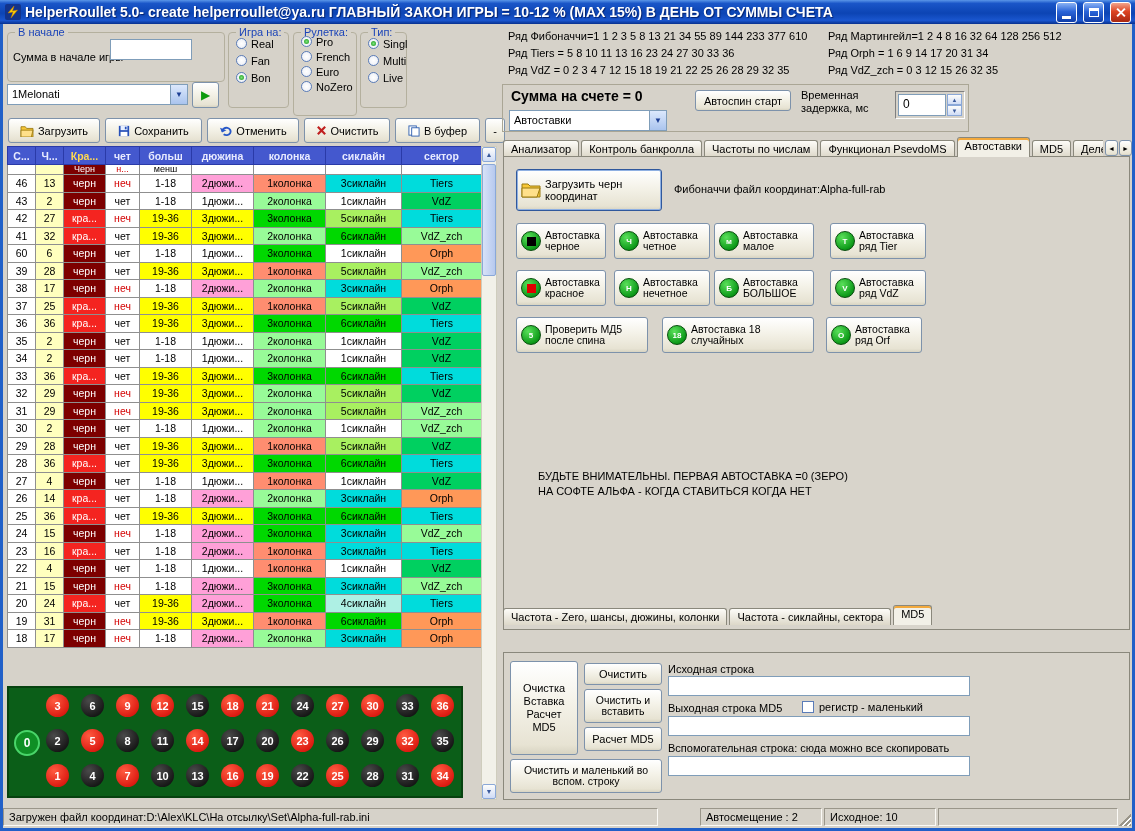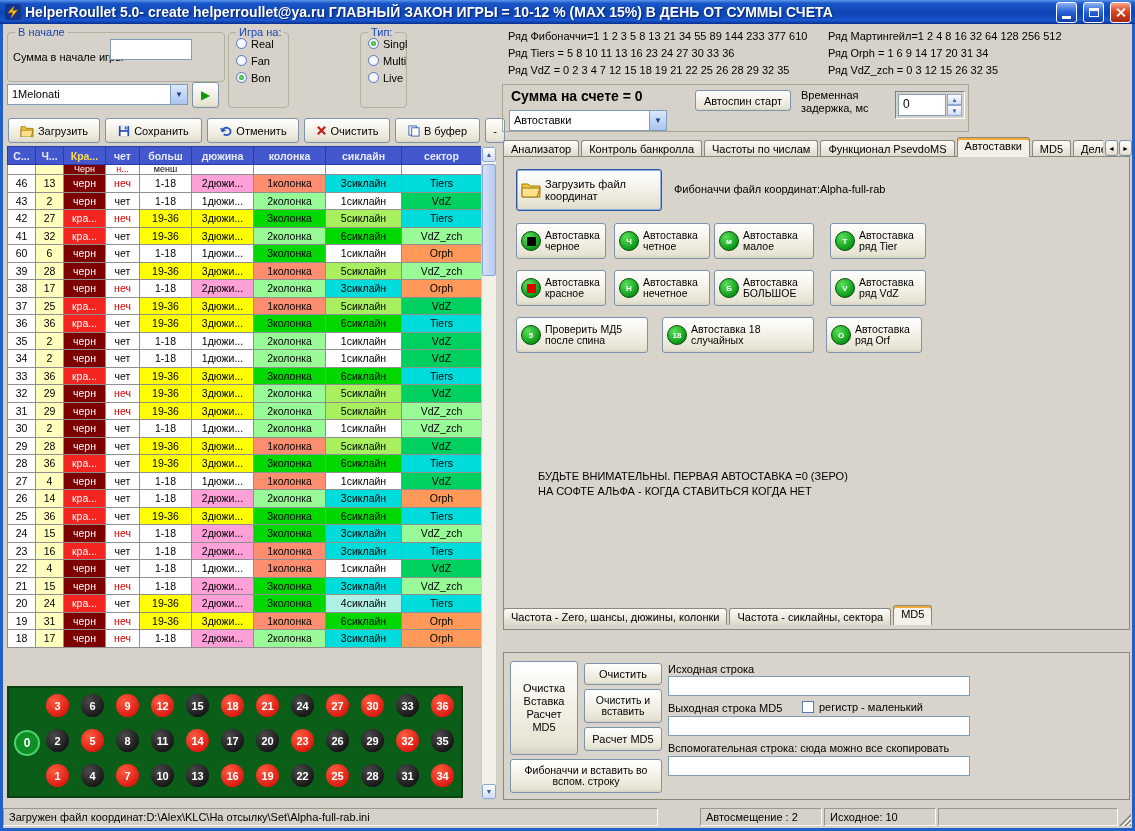--- a/index.html
+++ b/index.html
@@ -207,20 +207,41 @@
           <span class="dot"></span>
           <span>Real</span>
         </div>
         <div class="radio">
           <span class="dot"></span>
           <span>Fan</span>
         </div>
         <div class="radio selected">
           <span class="dot"></span>
           <span>Bon</span>
+        </div>
+      </div>
+  </div>
+  <div class="groupbox" id="gb-roul">
+    <span class="legend">Рулетка:</span>
+    <div class="radio-list">
+        <div class="radio selected">
+          <span class="dot"></span>
+          <span>Pro</span>
+        </div>
+        <div class="radio">
+          <span class="dot"></span>
+          <span>French</span>
+        </div>
+        <div class="radio">
+          <span class="dot"></span>
+          <span>Euro</span>
+        </div>
+        <div class="radio">
+          <span class="dot"></span>
+          <span>NoZero</span>
         </div>
       </div>
   </div>
   <div class="groupbox" id="gb-type">
     <span class="legend">Тип:</span>
     <div class="radio-list">
         <div class="radio selected">
           <span class="dot"></span>
           <span>Singl</span>
         </div>
@@ -724,21 +745,21 @@
     </div>
 
     <div class="page" id="main-page">
       <button class="xp-btn" id="load-coords-btn">
         <span class="ticon">
           <svg width="20" height="16" viewBox="0 0 20 16">
               <path d="M1 2h6l2 2h10v11H1z" fill="#f8c838" stroke="#9a7a10"></path>
               <path d="M1 6h14l4 0-3 9H1z" fill="#ffe08a" stroke="#9a7a10"></path>
             </svg>
         </span>
-        <span>Загрузить файл координат</span>
+        <span>Загрузить черн координат</span>
       </button>
       <span id="loaded-text">Фибоначчи файл координат:Alpha-full-rab</span>
       <div class="bet-row bet-row-0">
           <button class="xp-btn bet-btn">
             <span class="bet-icon bet-black-icon">
               <span class="sq"></span>
             </span>
             <span>Автоставка черное</span>
           </button>
           <button class="xp-btn bet-btn">
@@ -808,21 +829,21 @@
       <span class="md5-label" id="md5-src-label">Исходная строка</span>
       <input class="field" id="md5-src-input" value="" style="">
       <span class="md5-label" id="md5-out-label">Выходная строка MD5</span>
       <span id="md5-reg">
         <span class="checkbox"></span>
         <span>регистр - маленький</span>
       </span>
       <input class="field" id="md5-out-input" value="" style="">
       <span class="md5-label" id="md5-aux-label">Вспомогательная строка: сюда можно все скопировать</span>
       <input class="field" id="md5-aux-input" value="" style="">
-      <button class="xp-btn" id="md5-aux-btn">Фибоначчи и вставить во вспом. строку</button>
+      <button class="xp-btn" id="md5-aux-btn">Очистить и маленький во вспом. строку</button>
     </div>
   </div>
 
   <div id="statusbar">
     <div class="sb-sec" id="sb1">Загружен файл координат:D:\Alex\KLC\На отсылку\Set\Alpha-full-rab.ini</div>
     <div class="sb-sec" id="sb2">Автосмещение : 2</div>
     <div class="sb-sec" id="sb3">Исходное: 10</div>
     <div class="sb-sec" id="sb4"></div>
     <div id="sb-grip"></div>
   </div>

